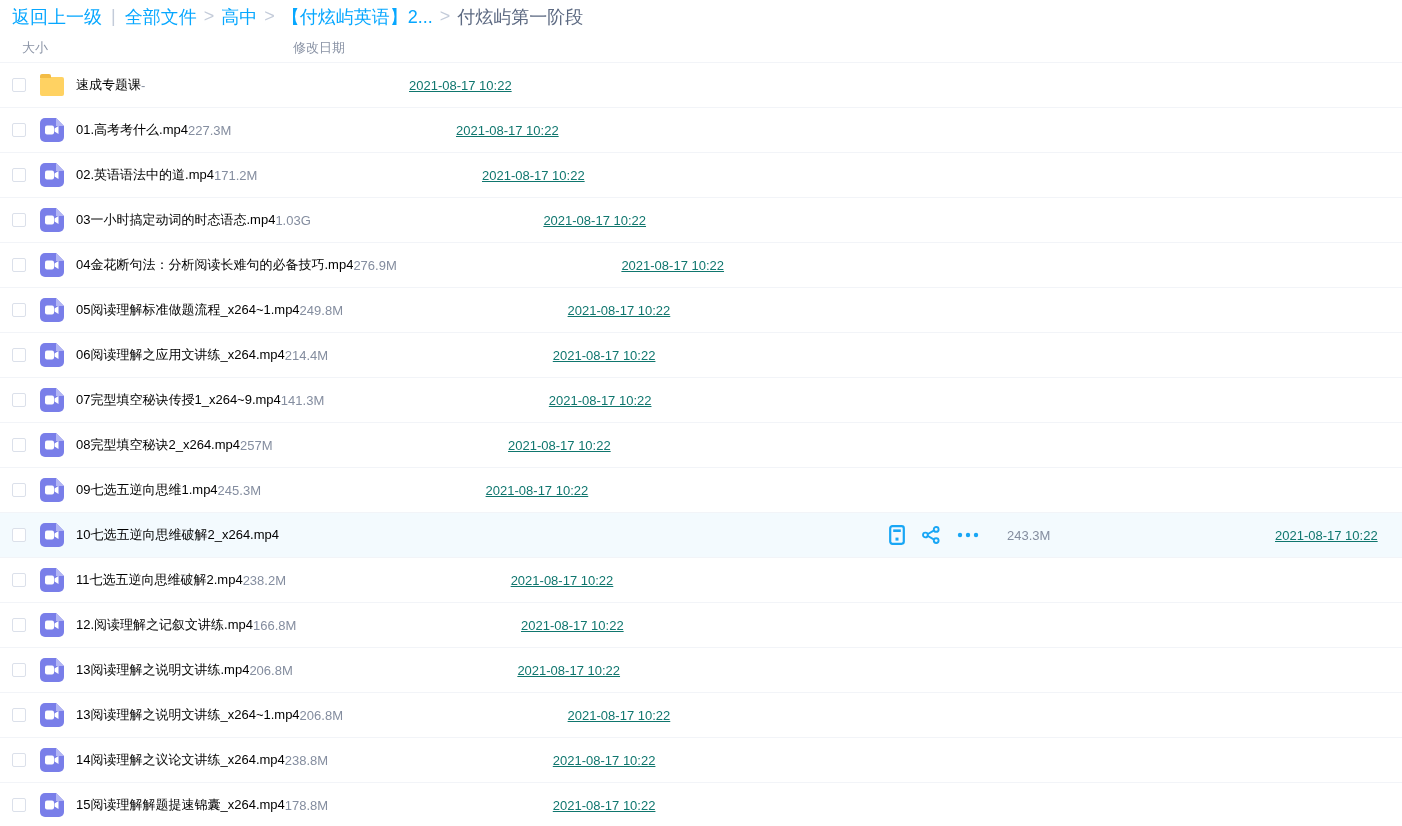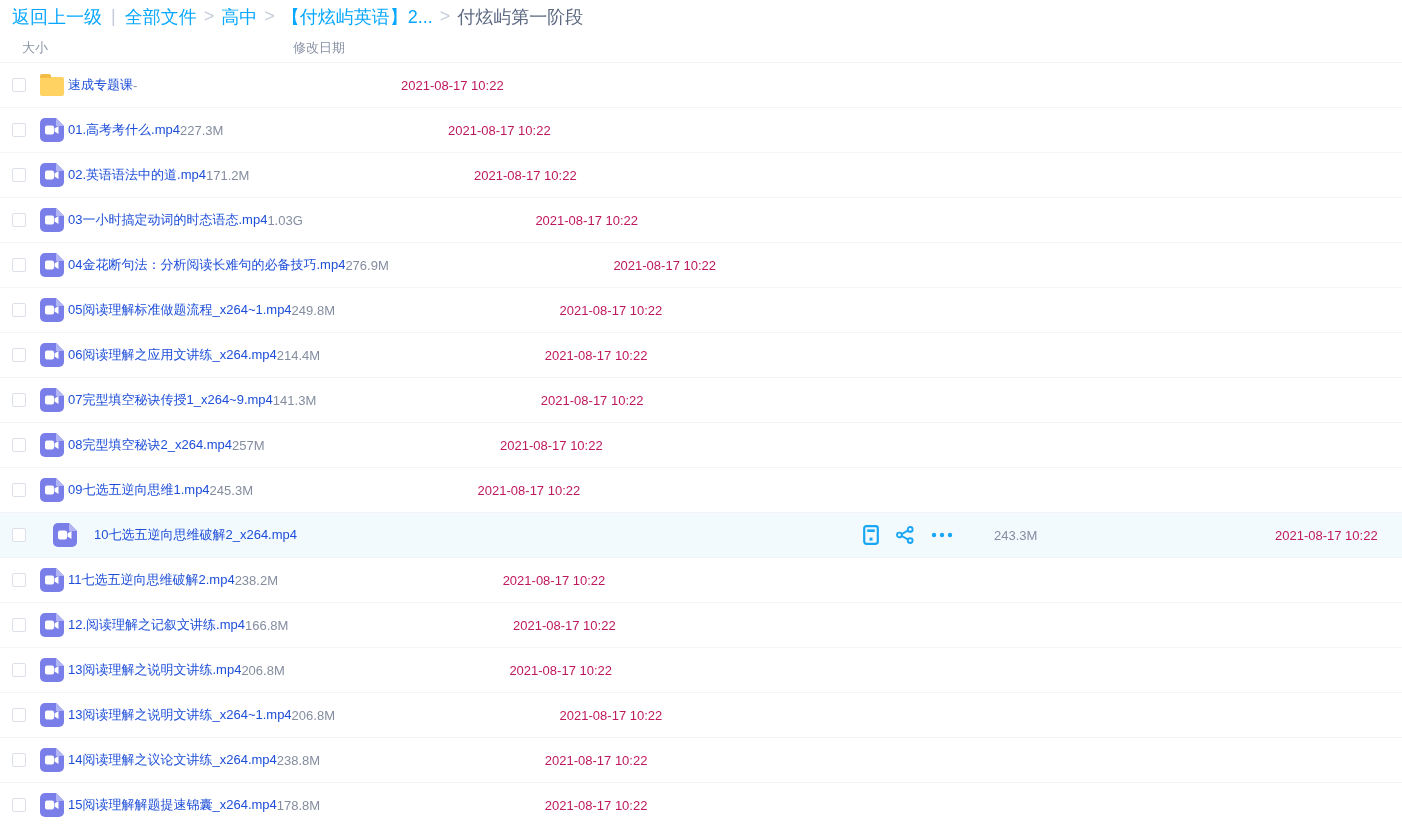--- a/index.html
+++ b/index.html
@@ -23,25 +23,25 @@
   .th-size { width:268px; padding-left:10px; }
   .th-date { width:127px; padding-left:13px; }
 
   
   .checkbox { width:14px; height:14px; flex:0 0 14px; border:1px solid #dbe0ea;
     border-radius:2px; background:#fff; cursor:pointer; }
 
   
   .row { height:45px; display:flex; align-items:center; padding-left:12px;
     border-bottom:1px solid #f2f4f8; font-size:13px; cursor:pointer; }
-  .row.hovered { background:#f3fafe;gap:13px; }
-  .file-name { color:#1d4ed8; margin-left:4px; white-space:nowrap; overflow:hidden;
+  .row.hovered { background:#f3fafe; }
+  .file-name { color:#000000; margin-left:12px; white-space:nowrap; overflow:hidden;
     text-overflow:ellipsis; }
   .cell-size { width:268px; color:#848d9f; }
-  .cell-date { width:127px; color:#be185d; white-space:nowrap; }
+  .cell-date { width:127px; color:#0f766e; white-space:nowrap;text-decoration:underline; }
   .icon-slot { width:24px; flex:0 0 24px; margin-left:14px; display:flex;
     align-items:center; justify-content:center; }
 
   
   .folder-icon { position:relative; width:25px; height:19px; background:#ffd262;
     border-radius:2px; margin-top:3px; }
   .folder-icon::before { content:""; position:absolute; top:-3px; left:0;
     width:11px; height:4px; background:#f3bc45; border-radius:2px 2px 0 0; }
 
   

